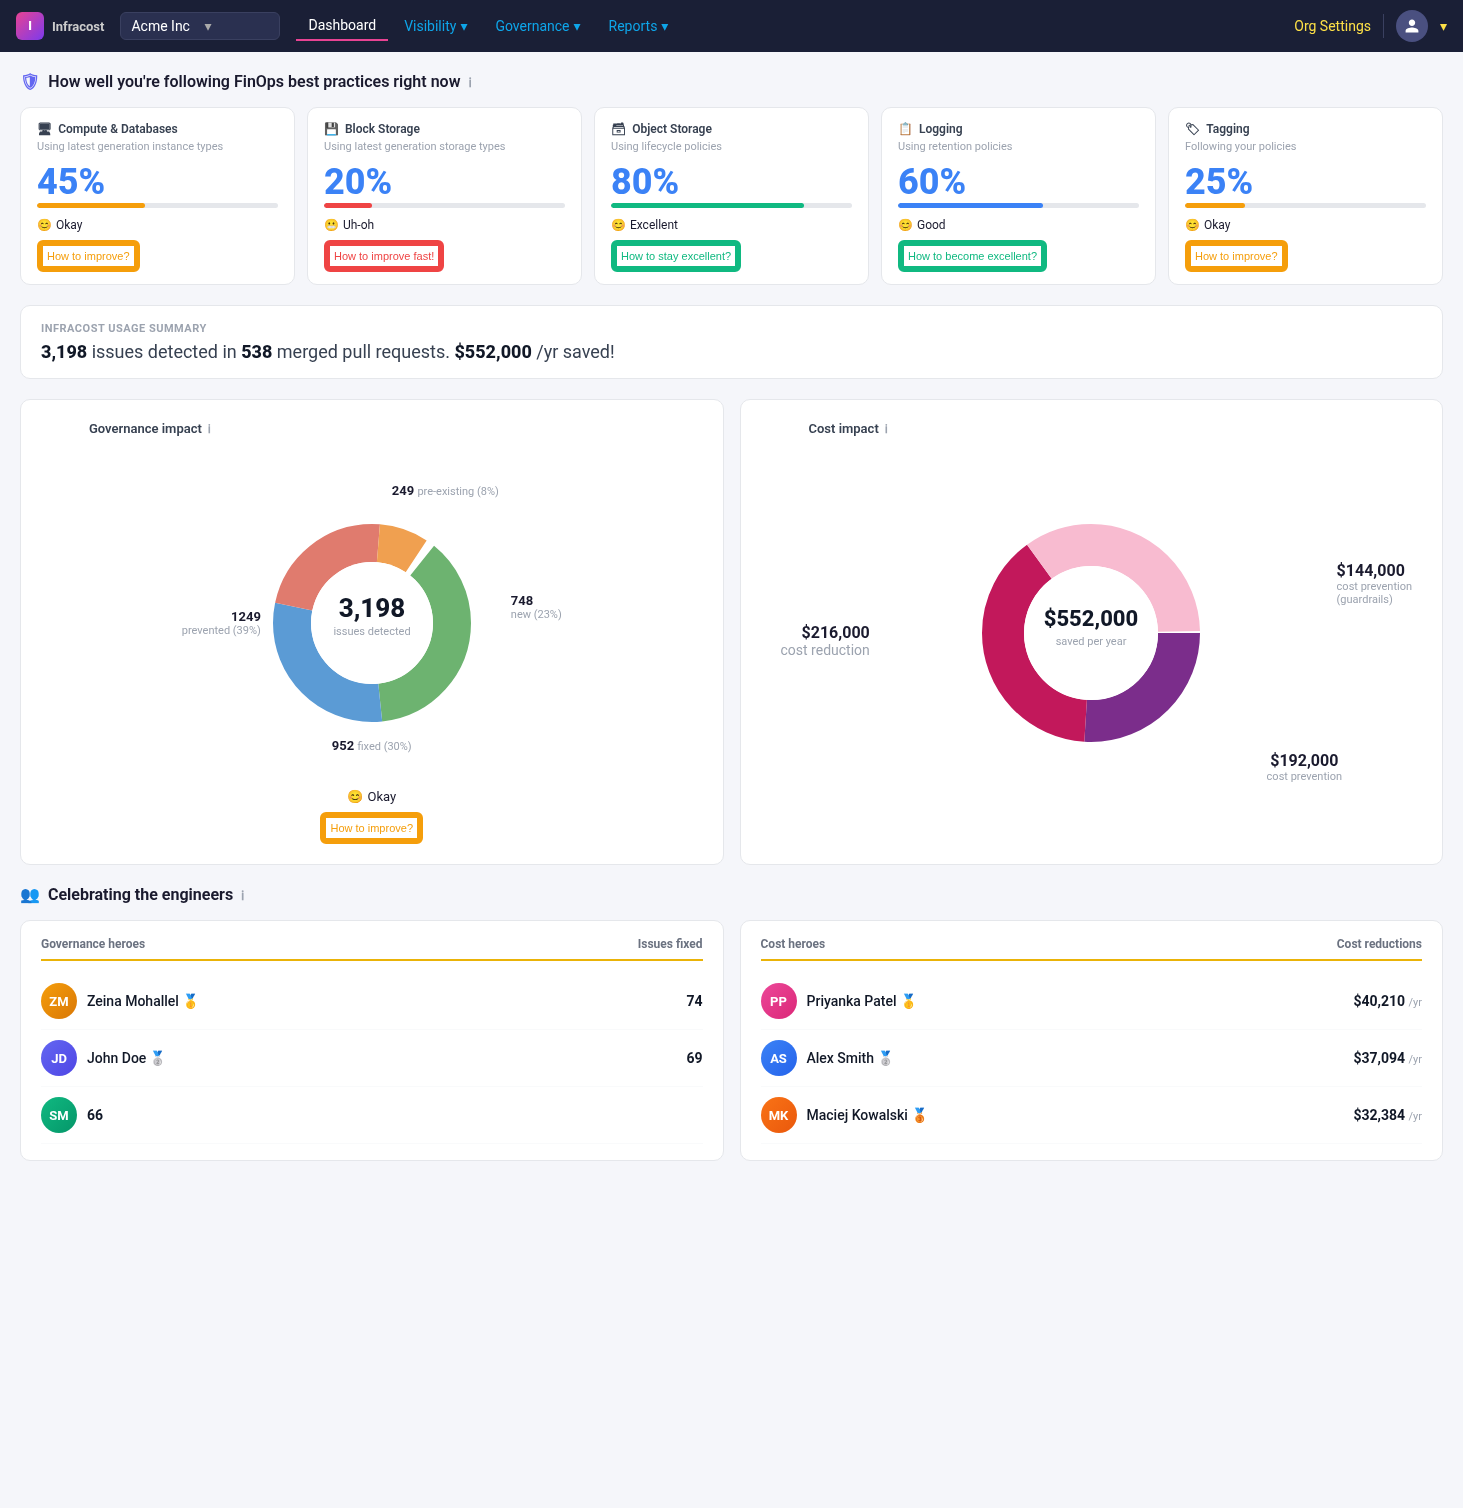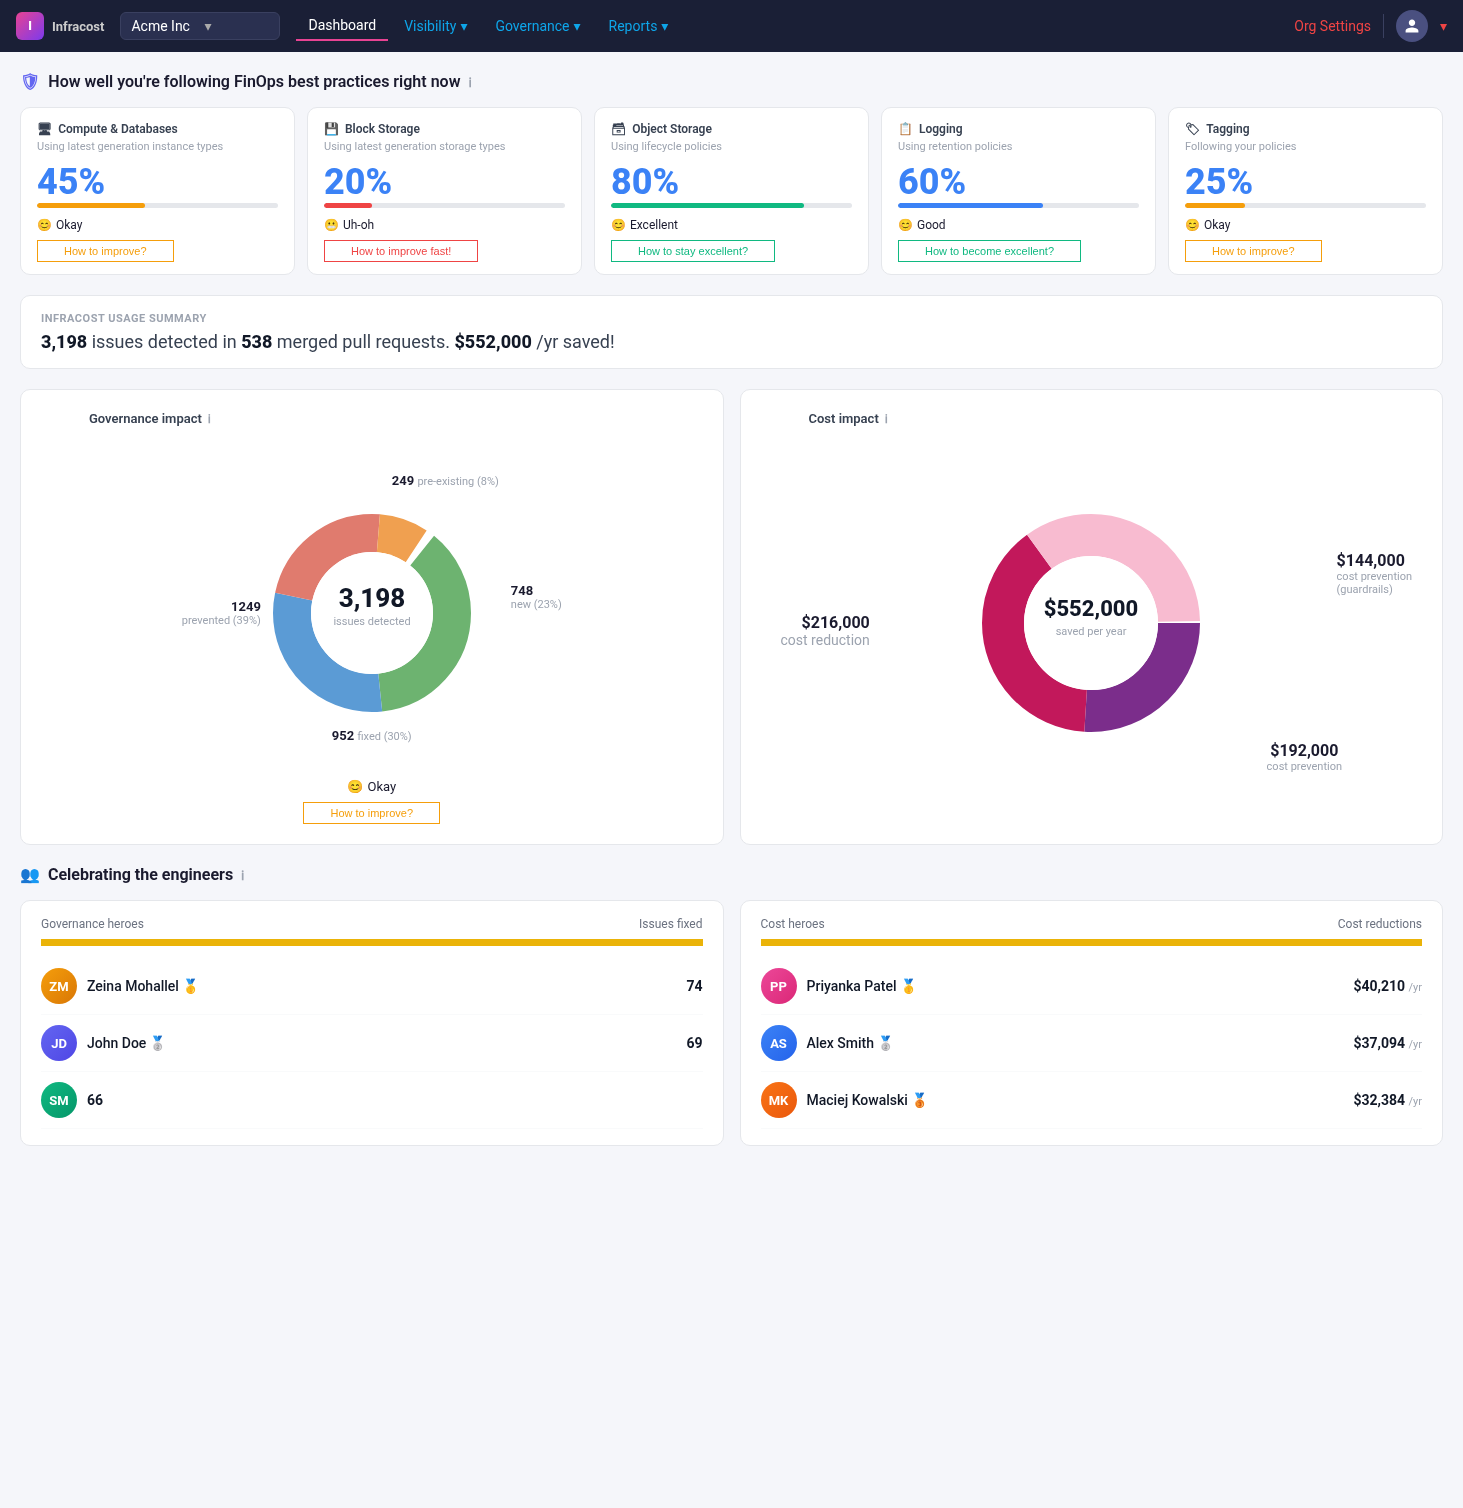--- a/index.html
+++ b/index.html
@@ -9,41 +9,41 @@
     .navbar { background: #1a1f36; display: flex; align-items: center; padding: 0 16px; height: 52px; gap: 8px; }
     .navbar-brand { display: flex; align-items: center; gap: 8px; color: #fff; font-weight: 700; font-size: 15px; }
     .brand-logo { width: 28px; height: 28px; background: linear-gradient(135deg, #e84393, #7c3aed); border-radius: 6px; display: flex; align-items: center; justify-content: center; color: #fff; font-size: 12px; font-weight: 900; }
     .org-selector { background: #2a3050; border: 1px solid #3a4060; border-radius: 6px; color: #fff; padding: 5px 10px; display: flex; align-items: center; gap: 8px; cursor: pointer; margin-left: 8px; min-width: 160px; }
     .org-selector span { flex: 1; font-size: 14px; }
     .chevron { font-size: 10px; color: #aaa; }
     .nav-links { display: flex; align-items: center; gap: 4px; margin-left: 8px; }
     .nav-link { color: #0ea5e9; padding: 6px 12px; border-radius: 6px; cursor: pointer; font-size: 14px; display: flex; align-items: center; gap: 4px; text-decoration: none; }
     .nav-link.active { color: #fff; border-bottom: 2px solid #e84393; border-radius: 0; }
     .nav-spacer { flex: 1; }
-    .nav-right { display: flex; align-items: center; gap: 12px; color: #ef4444; font-size: 14px; }
+    .nav-right { display: flex; align-items: center; gap: 12px; color: #fde047; font-size: 14px; }
     .nav-divider { width: 1px; height: 24px; background: #3a4060; }
     .avatar-icon { width: 32px; height: 32px; background: #4a5080; border-radius: 50%; display: flex; align-items: center; justify-content: center; color: #fff; cursor: pointer; }
 
     
     .main { padding: 20px; max-width: 1463px; }
 
     
     .page-header { display: flex; align-items: center; gap: 8px; margin-bottom: 16px; font-size: 16px; font-weight: 600; color: #1a1a2e; }
     .shield-icon { color: #6366f1; }
 
     
     .finops-grid { display: grid; grid-template-columns: repeat(5, 1fr); gap: 12px; margin-bottom: 20px; }
     .finops-card { background: #fff; border: 1px solid #e5e7eb; border-radius: 10px; padding: 14px 16px 12px; }
     .card-title { font-size: 12px; font-weight: 600; color: #374151; display: flex; align-items: center; gap: 6px; margin-bottom: 4px; }
     .card-subtitle { font-size: 11px; color: #9ca3af; margin-bottom: 8px; }
     .card-percent { font-size: 36px; font-weight: 800; color: #3b82f6; }
     .progress-bar { height: 5px; border-radius: 3px; background: #e5e7eb; margin-bottom: 10px; overflow: hidden; }
     .progress-fill { height: 100%; border-radius: 3px; }
     .card-status { font-size: 12px; margin-bottom: 8px; display: flex; align-items: center; gap: 4px; }
-    .card-btn { border: 1px solid #be185d; background: #fff; border-radius: 0; padding: 4px 26px; font-size: 11px; cursor: pointer; color: #374151; }
+    .card-btn { border: 6px solid #be185d; background: #fff; border-radius: 6px; padding: 4px 4px; font-size: 11px; cursor: pointer; color: #374151; }
     .card-btn.urgent { border-color: #ef4444; color: #ef4444; }
     .card-btn.good { border-color: #10b981; color: #10b981; }
     .card-btn.okay { border-color: #f59e0b; color: #f59e0b; }
 
     
     .summary-banner { background: #fff; border: 1px solid #e5e7eb; border-radius: 10px; padding: 16px 20px; margin-bottom: 20px; }
     .summary-label { font-size: 11px; font-weight: 700; color: #9ca3af; text-transform: uppercase; letter-spacing: 0.5px; margin-bottom: 6px; }
     .summary-text { font-size: 18px; color: #374151; }
     .summary-text strong { font-weight: 800; color: #111827; }
 
@@ -56,21 +56,21 @@
     
     .donut-container { display: flex; align-items: flex-end; justify-content: center; position: relative; height: 320px; }
 
     .chart-footer { text-align: center; margin-top: 16px; }
     .chart-status { font-size: 13px; margin-bottom: 8px; display: flex; align-items: center; gap: 4px; justify-content: center; }
 
     
     .celebrating-header { display: flex; align-items: center; gap: 8px; font-size: 16px; font-weight: 700; color: #1a1a2e; margin-bottom: 16px; }
     .heroes-grid { display: grid; grid-template-columns: 1fr 1fr; gap: 16px; }
     .heroes-card { background: #fff; border: 1px solid #e5e7eb; border-radius: 10px; padding: 16px 20px; }
-    .heroes-header { display: flex; justify-content: space-between; align-items: center; font-size: 12px; font-weight: 400; color: #6b7280; margin-bottom: 12px; padding-bottom: 8px; border-bottom: 7px solid #eab308; }
+    .heroes-header { display: flex; justify-content: space-between; align-items: center; font-size: 12px; font-weight: 700; color: #6b7280; margin-bottom: 12px; padding-bottom: 8px; border-bottom: 2px solid #eab308; }
     .hero-row { display: flex; align-items: center; gap: 10px; padding: 10px 0; border-bottom: 1px solid #f9fafb; }
     .hero-avatar { width: 36px; height: 36px; border-radius: 50%; object-fit: cover; background: #ddd; flex-shrink: 0; overflow: hidden; }
     .hero-name { flex: 1; font-size: 14px; color: #111827; font-weight: 500; }
     .hero-value { font-size: 14px; font-weight: 700; color: #111827; }
     .hero-unit { font-size: 11px; color: #9ca3af; font-weight: 400; }
 
     
     .avatar-a { background: linear-gradient(135deg, #f59e0b, #d97706); }
     .avatar-b { background: linear-gradient(135deg, #6366f1, #4f46e5); }
     .avatar-c { background: linear-gradient(135deg, #10b981, #059669); }

